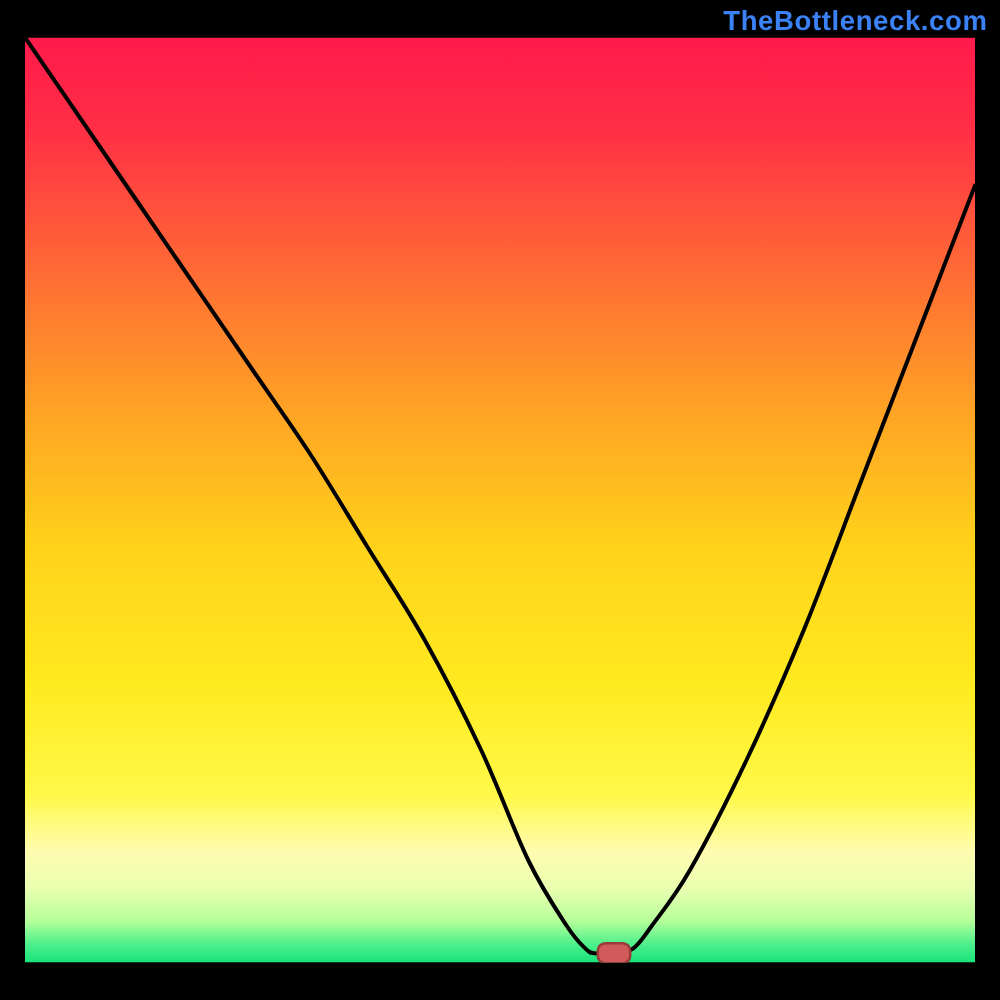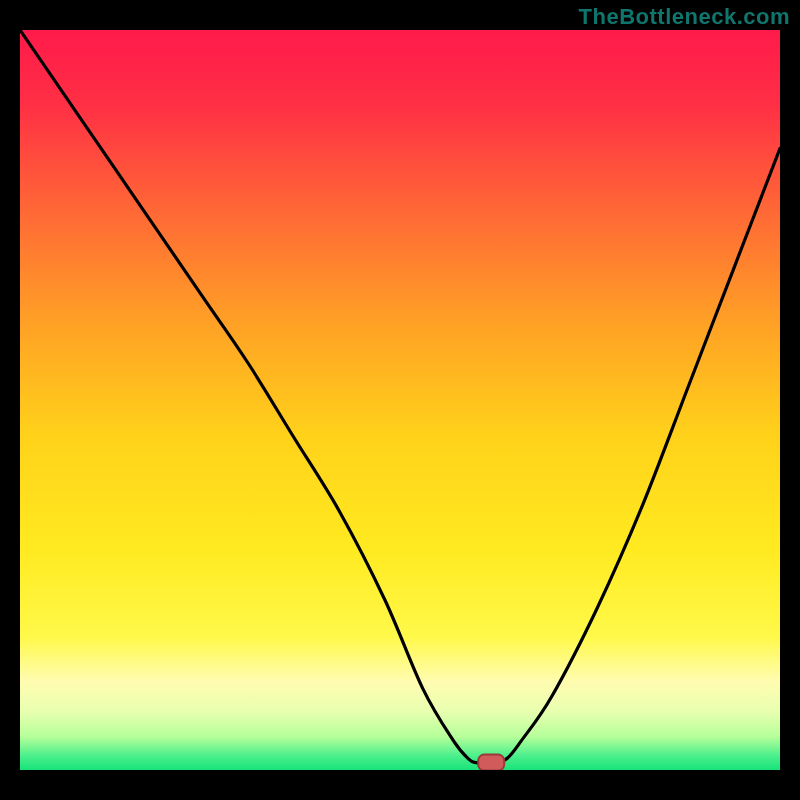--- a/index.html
+++ b/index.html
@@ -14,21 +14,21 @@
   .frame {
     position: relative;
     width: 800px;
     height: 800px;
     background: #000;
   }
   .watermark {
     position: absolute;
     top: 4px;
     right: 10px;
-    color: #0f766e;
+    color: #3b82f6;
     font-size: 22px;
     font-weight: bold;
     letter-spacing: 0.5px;
     z-index: 50;
     user-select: none;
   }
   .plot-wrap {
     position: absolute;
     left: 20px;
     top: 30px;

